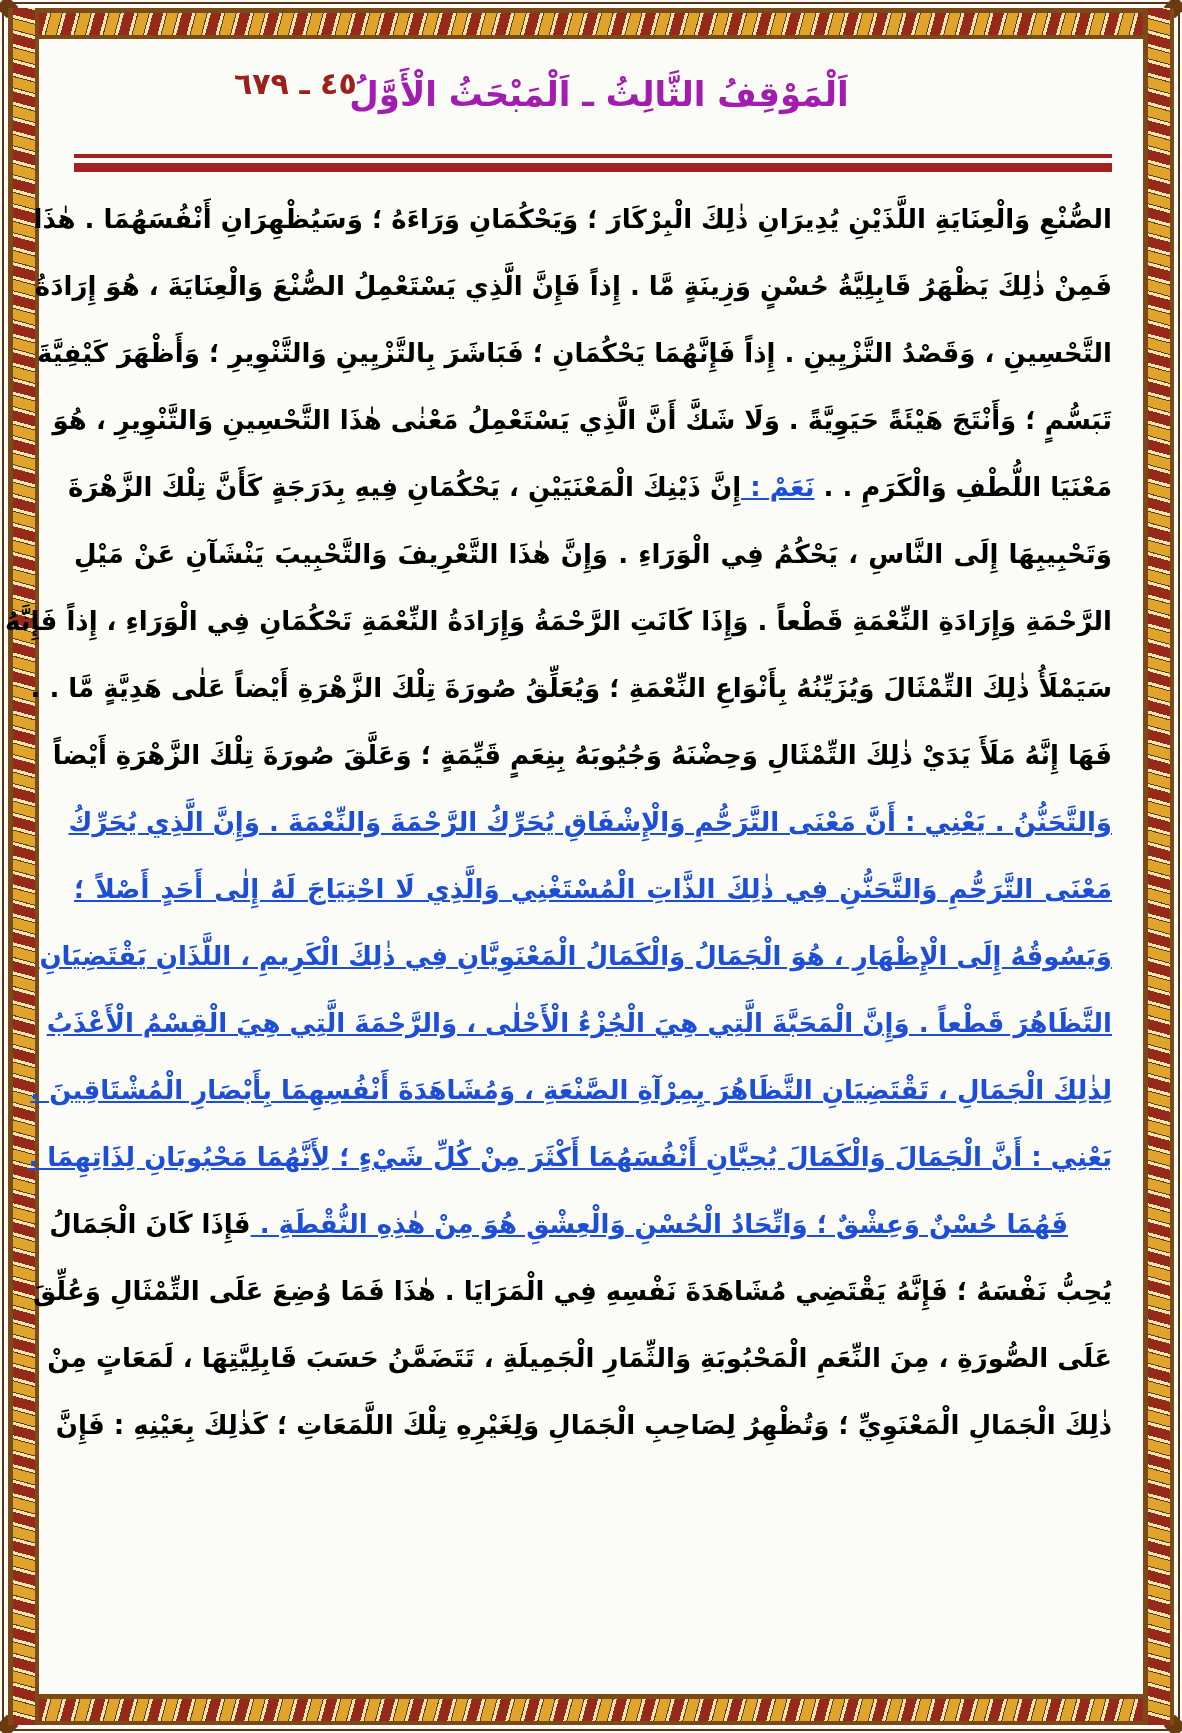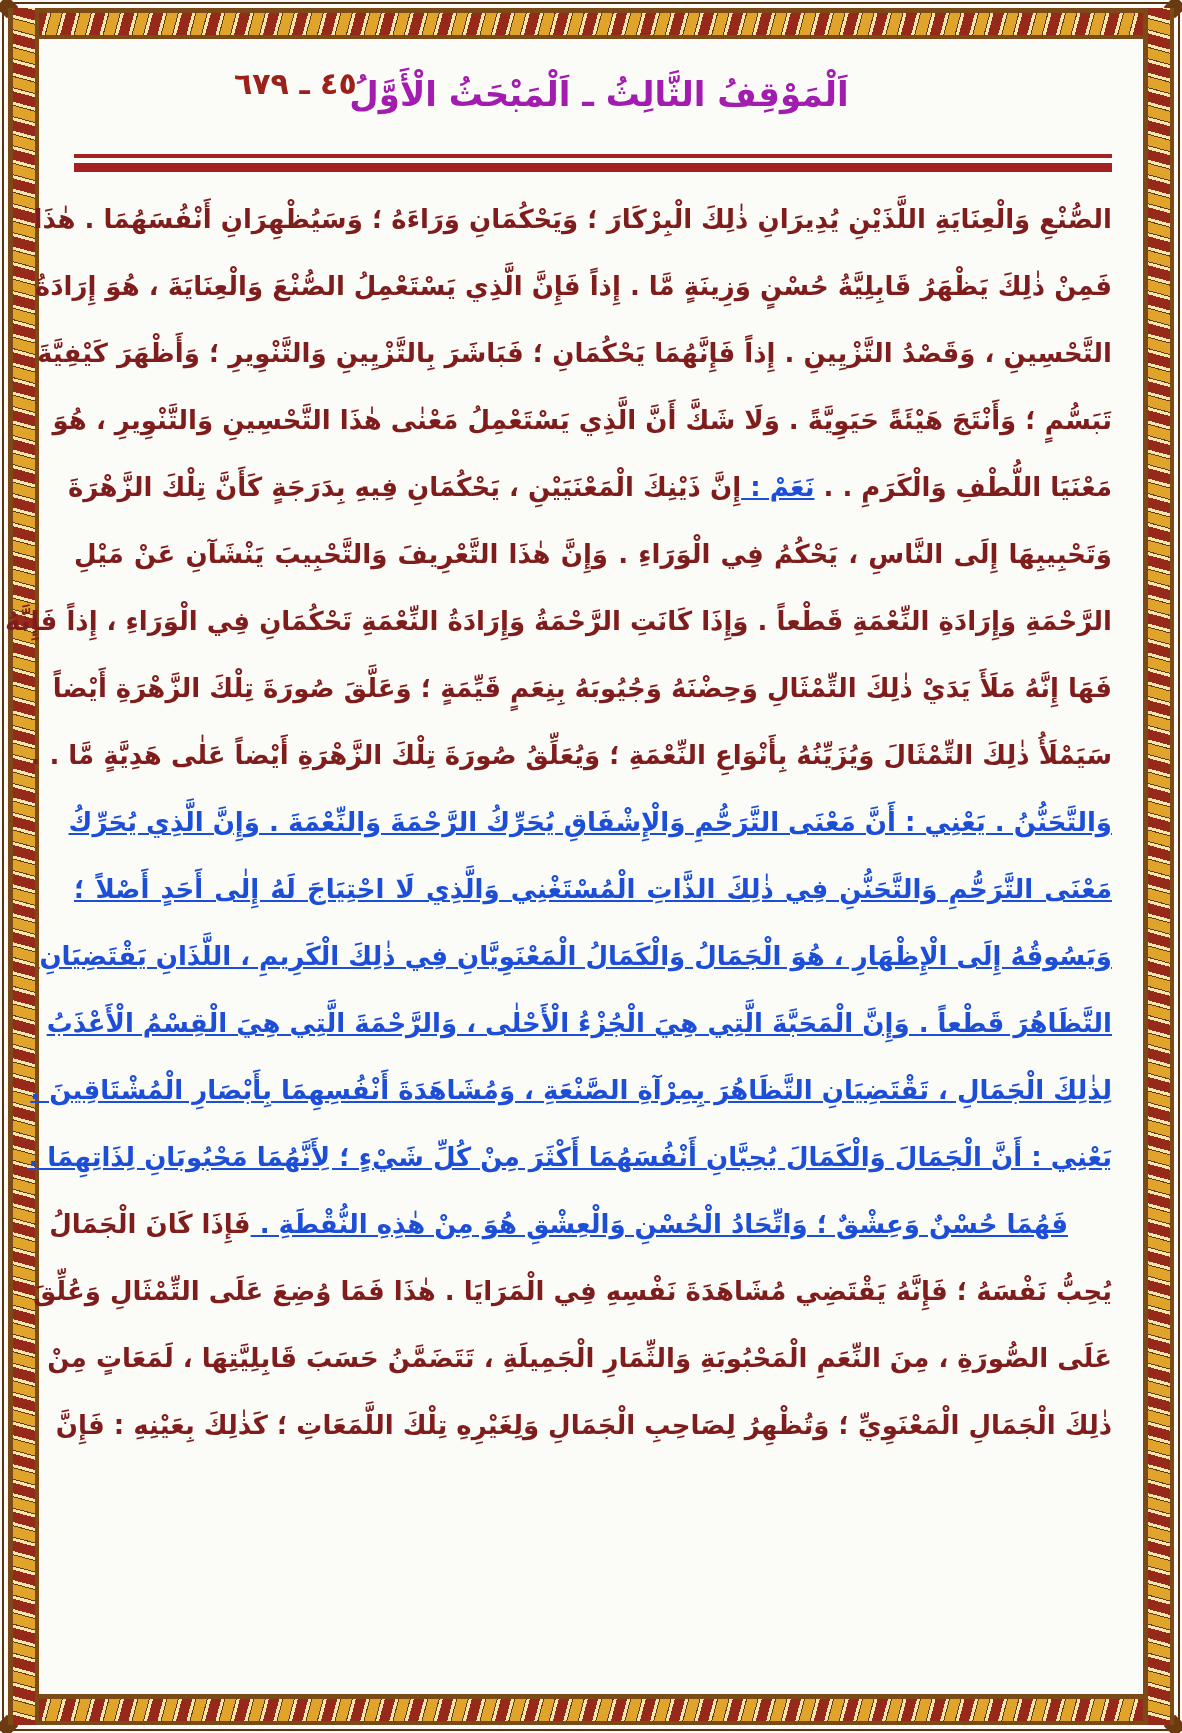--- a/index.html
+++ b/index.html
@@ -60,21 +60,21 @@
   .rule-thick{height:9px;background:#a32220;}
   .body-text{margin-top:14px;}
   .line{
     height:67px;line-height:67px;
     font-size:26px;font-weight:bold;
     white-space:nowrap;
     text-align:justify;text-align-last:justify;
     overflow:visible;
   }
   .line.indent{padding-right:44px;}
-  .seg-black{color:#7f1d1d;}
+  .seg-black{color:#000000;}
   .seg-red{color:#1d4ed8;text-decoration:underline;}
 </style>
 </head>
 <body>
 
 <div class="page">
 
   <div class="edge-line"></div>
   <div class="corner tl"></div>
   <div class="corner tr"></div>
@@ -99,22 +99,22 @@
     </div>
 
     <div class="body-text">
         <div class="line"><span class="seg-black">الصُّنْعِ وَالْعِنَايَةِ اللَّذَيْنِ يُدِيرَانِ ذٰلِكَ الْبِرْكَارَ ؛ وَيَحْكُمَانِ وَرَاءَهُ ؛ وَسَيُظْهِرَانِ أَنْفُسَهُمَا . هٰذَا</span></div>
         <div class="line"><span class="seg-black">فَمِنْ ذٰلِكَ يَظْهَرُ قَابِلِيَّةُ حُسْنٍ وَزِينَةٍ مَّا . إِذاً فَإِنَّ الَّذِي يَسْتَعْمِلُ الصُّنْعَ وَالْعِنَايَةَ ، هُوَ إِرَادَةُ</span></div>
         <div class="line"><span class="seg-black">التَّحْسِينِ ، وَقَصْدُ التَّزْيِينِ . إِذاً فَإِنَّهُمَا يَحْكُمَانِ ؛ فَبَاشَرَ بِالتَّزْيِينِ وَالتَّنْوِيرِ ؛ وَأَظْهَرَ كَيْفِيَّةَ</span></div>
         <div class="line"><span class="seg-black">تَبَسُّمٍ ؛ وَأَنْتَجَ هَيْئَةً حَيَوِيَّةً . وَلَا شَكَّ أَنَّ الَّذِي يَسْتَعْمِلُ مَعْنٰى هٰذَا التَّحْسِينِ وَالتَّنْوِيرِ ، هُوَ</span></div>
         <div class="line"><span class="seg-black">مَعْنَيَا اللُّطْفِ وَالْكَرَمِ . . </span><span class="seg-red">نَعَمْ : </span><span class="seg-black">إِنَّ ذَيْنِكَ الْمَعْنَيَيْنِ ، يَحْكُمَانِ فِيهِ بِدَرَجَةٍ كَأَنَّ تِلْكَ الزَّهْرَةَ</span></div>
         <div class="line"><span class="seg-black">وَتَحْبِيبِهَا إِلَى النَّاسِ ، يَحْكُمُ فِي الْوَرَاءِ . وَإِنَّ هٰذَا التَّعْرِيفَ وَالتَّحْبِيبَ يَنْشَآنِ عَنْ مَيْلِ</span></div>
         <div class="line"><span class="seg-black">الرَّحْمَةِ وَإِرَادَةِ النِّعْمَةِ قَطْعاً . وَإِذَا كَانَتِ الرَّحْمَةُ وَإِرَادَةُ النِّعْمَةِ تَحْكُمَانِ فِي الْوَرَاءِ ، إِذاً فَإِنَّهُ</span></div>
+        <div class="line"><span class="seg-black">سَيَمْلَأُ ذٰلِكَ التِّمْثَالَ وَيُزَيِّنُهُ بِأَنْوَاعِ النِّعْمَةِ ؛ وَيُعَلِّقُ صُورَةَ تِلْكَ الزَّهْرَةِ أَيْضاً عَلٰى هَدِيَّةٍ مَّا . .</span></div>
         <div class="line"><span class="seg-black">فَهَا إِنَّهُ مَلَأَ يَدَيْ ذٰلِكَ التِّمْثَالِ وَحِضْنَهُ وَجُيُوبَهُ بِنِعَمٍ قَيِّمَةٍ ؛ وَعَلَّقَ صُورَةَ تِلْكَ الزَّهْرَةِ أَيْضاً</span></div>
-        <div class="line"><span class="seg-black">سَيَمْلَأُ ذٰلِكَ التِّمْثَالَ وَيُزَيِّنُهُ بِأَنْوَاعِ النِّعْمَةِ ؛ وَيُعَلِّقُ صُورَةَ تِلْكَ الزَّهْرَةِ أَيْضاً عَلٰى هَدِيَّةٍ مَّا . .</span></div>
         <div class="line"><span class="seg-red">وَالتَّحَنُّنُ . يَعْنِي : أَنَّ مَعْنَى التَّرَحُّمِ وَالْإِشْفَاقِ يُحَرِّكُ الرَّحْمَةَ وَالنِّعْمَةَ . وَإِنَّ الَّذِي يُحَرِّكُ</span></div>
         <div class="line"><span class="seg-red">مَعْنَى التَّرَحُّمِ وَالتَّحَنُّنِ فِي ذٰلِكَ الذَّاتِ الْمُسْتَغْنِي وَالَّذِي لَا احْتِيَاجَ لَهُ إِلٰى أَحَدٍ أَصْلاً ؛</span></div>
         <div class="line"><span class="seg-red">وَيَسُوقُهُ إِلَى الْإِظْهَارِ ، هُوَ الْجَمَالُ وَالْكَمَالُ الْمَعْنَوِيَّانِ فِي ذٰلِكَ الْكَرِيمِ ، اللَّذَانِ يَقْتَضِيَانِ</span></div>
         <div class="line"><span class="seg-red">التَّظَاهُرَ قَطْعاً . وَإِنَّ الْمَحَبَّةَ الَّتِي هِيَ الْجُزْءُ الْأَحْلٰى ، وَالرَّحْمَةَ الَّتِي هِيَ الْقِسْمُ الْأَعْذَبُ</span></div>
         <div class="line"><span class="seg-red">لِذٰلِكَ الْجَمَالِ ، تَقْتَضِيَانِ التَّظَاهُرَ بِمِرْآةِ الصَّنْعَةِ ، وَمُشَاهَدَةَ أَنْفُسِهِمَا بِأَبْصَارِ الْمُشْتَاقِينَ .</span></div>
         <div class="line"><span class="seg-red">يَعْنِي : أَنَّ الْجَمَالَ وَالْكَمَالَ يُحِبَّانِ أَنْفُسَهُمَا أَكْثَرَ مِنْ كُلِّ شَيْءٍ ؛ لِأَنَّهُمَا مَحْبُوبَانِ لِذَاتِهِمَا .</span></div>
         <div class="line indent"><span class="seg-red">فَهُمَا حُسْنٌ وَعِشْقٌ ؛ وَاتِّحَادُ الْحُسْنِ وَالْعِشْقِ هُوَ مِنْ هٰذِهِ النُّقْطَةِ . </span><span class="seg-black">فَإِذَا كَانَ الْجَمَالُ</span></div>
         <div class="line"><span class="seg-black">يُحِبُّ نَفْسَهُ ؛ فَإِنَّهُ يَقْتَضِي مُشَاهَدَةَ نَفْسِهِ فِي الْمَرَايَا . هٰذَا فَمَا وُضِعَ عَلَى التِّمْثَالِ وَعُلِّقَ</span></div>
         <div class="line"><span class="seg-black">عَلَى الصُّورَةِ ، مِنَ النِّعَمِ الْمَحْبُوبَةِ وَالثِّمَارِ الْجَمِيلَةِ ، تَتَضَمَّنُ حَسَبَ قَابِلِيَّتِهَا ، لَمَعَاتٍ مِنْ</span></div>
         <div class="line"><span class="seg-black">ذٰلِكَ الْجَمَالِ الْمَعْنَوِيِّ ؛ وَتُظْهِرُ لِصَاحِبِ الْجَمَالِ وَلِغَيْرِهِ تِلْكَ اللَّمَعَاتِ ؛ كَذٰلِكَ بِعَيْنِهِ : فَإِنَّ</span></div>

